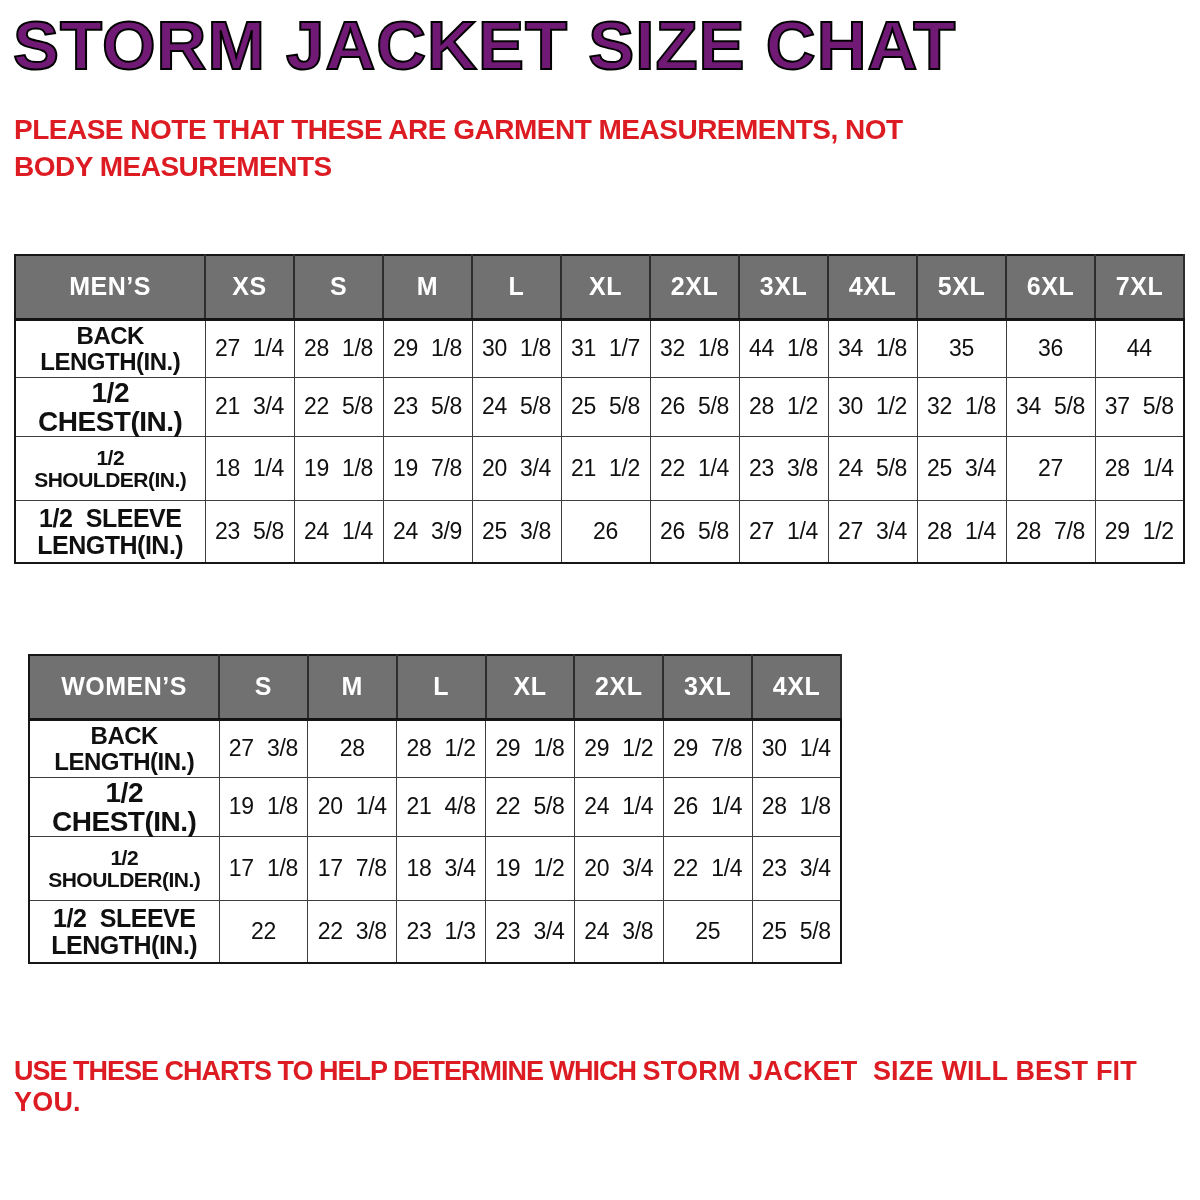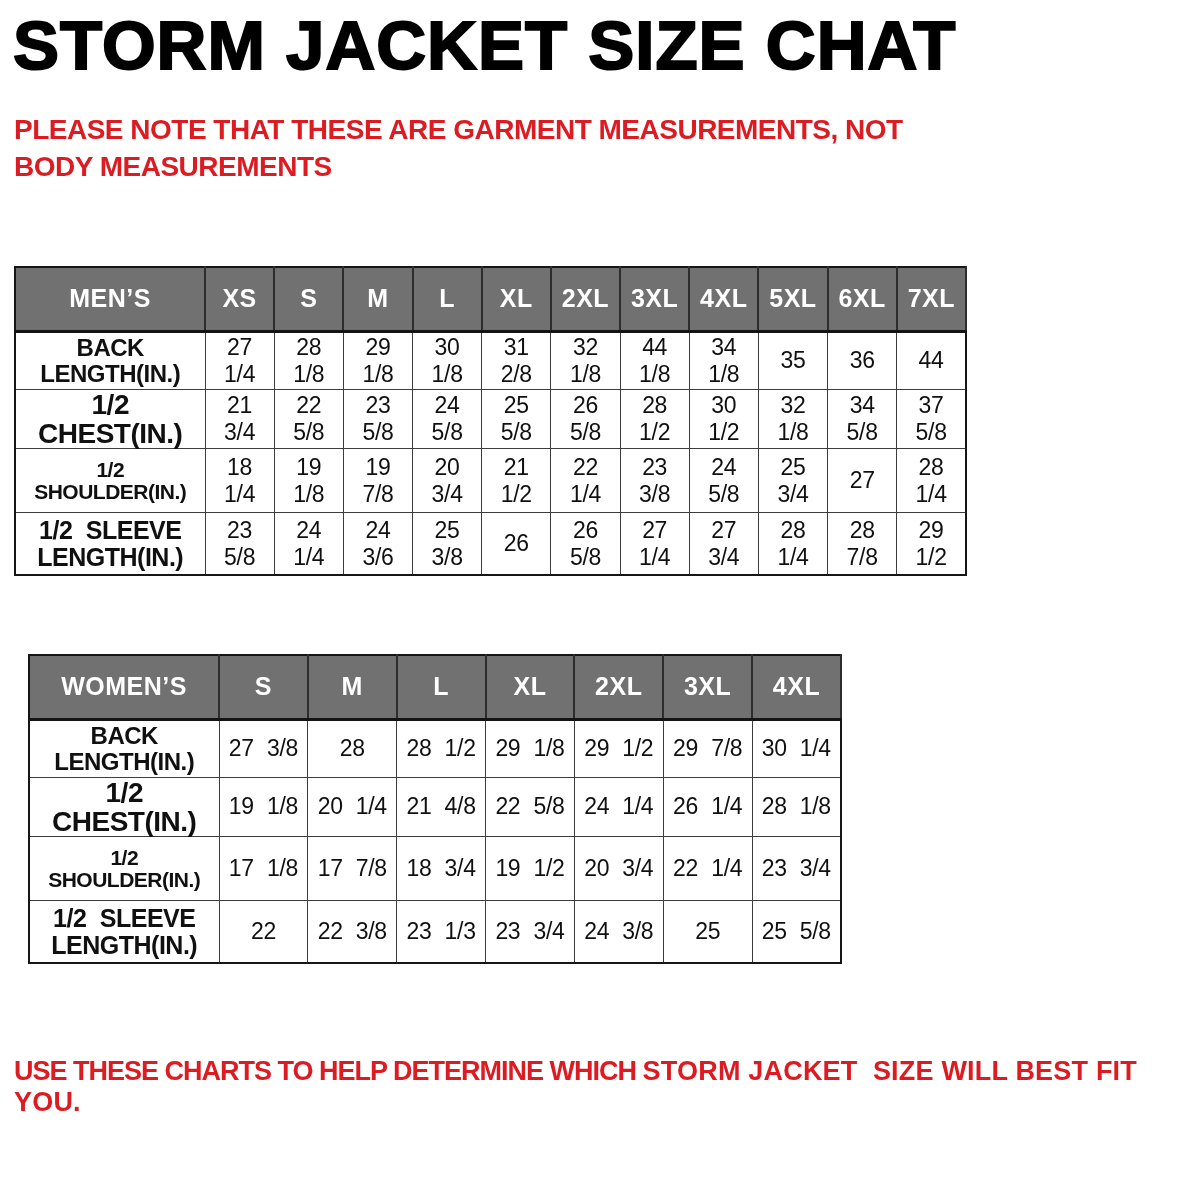--- a/index.html
+++ b/index.html
@@ -11,34 +11,34 @@
   *{box-sizing:border-box;}
   html,body{margin:0;padding:0;}
   body{
     width:1200px;height:1200px;position:relative;overflow:hidden;
     background:#ffffff;
     font-family:"Liberation Sans","DejaVu Sans",sans-serif;
     color:var(--body-text);
   }
   .title{
     position:absolute;left:13px;top:6px;margin:0;
-    font-size:69px;font-weight:bold;color:#000000;
+    font-size:69px;font-weight:bold;color:#701a75;
     letter-spacing:1px;white-space:nowrap;
     -webkit-text-stroke:2px #000;
   }
   .note{
     position:absolute;left:14px;top:112px;margin:0;width:960px;
     font-size:28px;font-weight:bold;line-height:1.32;
     letter-spacing:-0.5px;color:var(--accent-red);
   }
   .size-table{
     position:absolute;border-collapse:collapse;table-layout:fixed;
     border:2px solid #161616;background:#fff;
   }
-  #mens-table{left:14px;top:266px;width:953px;}
+  #mens-table{left:14px;top:254px;width:1171px;}
   #womens-table{left:28px;top:654px;width:814px;}
   col.label-col{width:190px;}
   th,td{border:1px solid #3d3d3d;padding:0 2px;text-align:center;vertical-align:middle;}
   tr.header-row th{
     background:var(--header-gray);color:var(--header-text);
     font-size:25px;font-weight:bold;height:64px;
     border-bottom:3px solid #141414;border-right:2px solid #2d2d2d;
     letter-spacing:0.5px;
   }
   th.corner-cell{font-size:29px;}
@@ -103,21 +103,21 @@
           <th class="size-head">7XL</th>
         </tr>
       </thead>
       <tbody>
         <tr class="data-row r0">
           <th class="rlabel"><span>BACK</span><br><span>LENGTH(IN.)</span></th>
           <td class="val">27 1/4</td>
           <td class="val">28 1/8</td>
           <td class="val">29 1/8</td>
           <td class="val">30 1/8</td>
-          <td class="val">31 2/8</td>
+          <td class="val">31 1/7</td>
           <td class="val">32 1/8</td>
           <td class="val">44 1/8</td>
           <td class="val">34 1/8</td>
           <td class="val">35</td>
           <td class="val">36</td>
           <td class="val">44</td>
         </tr>
         <tr class="data-row r1">
           <th class="rlabel"><span>1/2 CHEST(IN.)</span></th>
           <td class="val">21 3/4</td>
@@ -143,21 +143,21 @@
           <td class="val">23 3/8</td>
           <td class="val">24 5/8</td>
           <td class="val">25 3/4</td>
           <td class="val">27</td>
           <td class="val">28 1/4</td>
         </tr>
         <tr class="data-row r3">
           <th class="rlabel"><span>1/2 SLEEVE</span><br><span>LENGTH(IN.)</span></th>
           <td class="val">23 5/8</td>
           <td class="val">24 1/4</td>
-          <td class="val">24 3/6</td>
+          <td class="val">24 3/9</td>
           <td class="val">25 3/8</td>
           <td class="val">26</td>
           <td class="val">26 5/8</td>
           <td class="val">27 1/4</td>
           <td class="val">27 3/4</td>
           <td class="val">28 1/4</td>
           <td class="val">28 7/8</td>
           <td class="val">29 1/2</td>
         </tr>
       </tbody>

